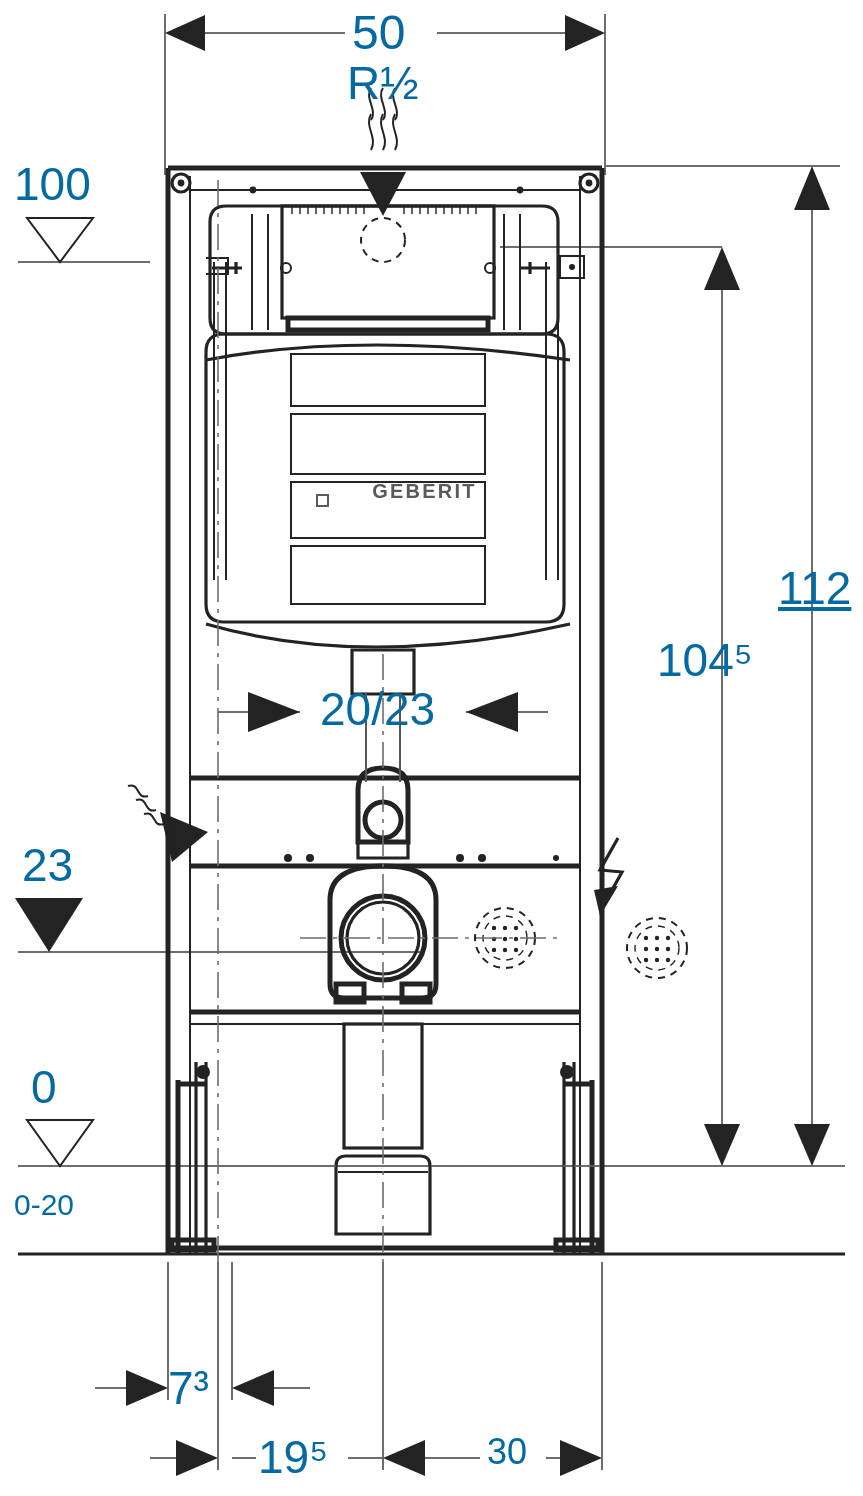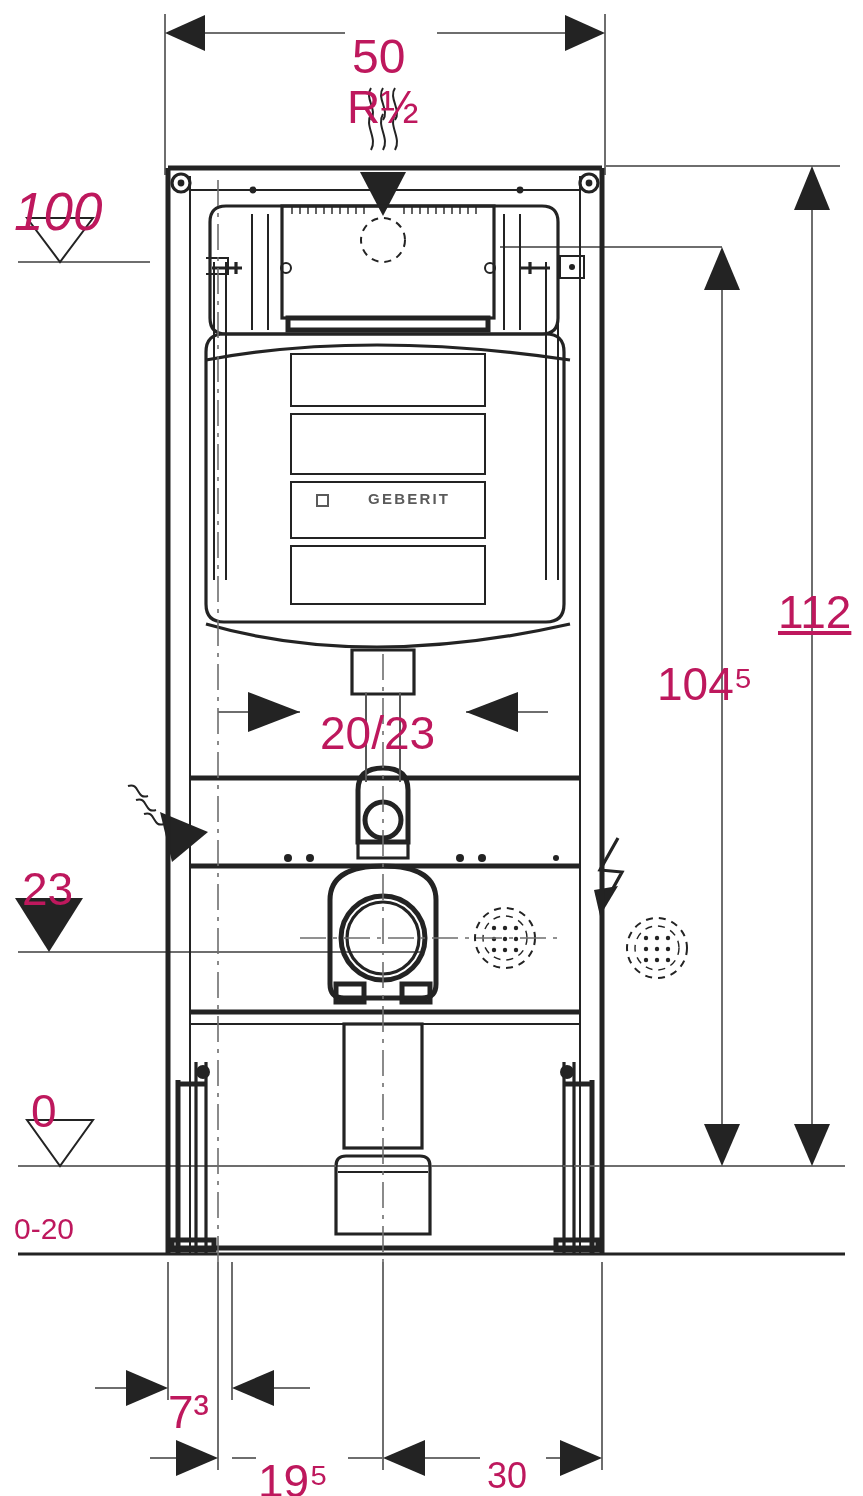--- a/index.html
+++ b/index.html
@@ -5,41 +5,40 @@
   html,body{margin:0;padding:0;background:#ffffff;}
   body{
     width:863px;height:1496px;position:relative;overflow:hidden;
     font-family:"Liberation Sans", sans-serif;
     color:#1a1a1a;
   }
   #drawing{position:absolute;left:0;top:0;width:863px;height:1496px;}
   .lbl{
     position:absolute;
     font-family:"Liberation Sans", sans-serif;
-    color:#be185d;
+    color:#0369a1;
     white-space:nowrap;
     line-height:1;
-    margin-top:24px;
     -webkit-font-smoothing:antialiased;
   }
   .d50{left:352px;top:9px;font-size:48px;}
   .dR{left:347px;top:60px;font-size:46px;}
-  .d100{left:14px;top:161px;font-size:53px;font-style:italic;}
+  .d100{left:14px;top:161px;font-size:46px;}
   .d112{left:778px;top:565px;font-size:46px;text-decoration:underline;}
   .d1045{left:657px;top:637px;font-size:46px;}
   .d1823{left:320px;top:686px;font-size:46px;}
   .d23{left:22px;top:842px;font-size:46px;}
   .d0{left:31px;top:1064px;font-size:46px;}
   .d020{left:14px;top:1190px;font-size:30px;}
   .d73{left:168px;top:1365px;font-size:46px;}
   .d195{left:258px;top:1434px;font-size:46px;}
   .d30{left:487px;top:1434px;font-size:36px;}
   .geb-logo{
-    position:absolute;left:316px;top:490px;
-    font-size:15px;font-weight:bold;letter-spacing:2.2px;
+    position:absolute;left:316px;top:480px;
+    font-size:20px;font-weight:bold;letter-spacing:2.2px;
     color:#5a5a5a;font-family:"Liberation Sans", sans-serif;padding-left:33px;
   }
   .geb-sq{
     position:absolute;left:316px;top:494px;width:13px;height:13px;
     border:2.5px solid #5a5a5a;box-sizing:border-box;
   }
 </style>
 </head>
 <body>
 

